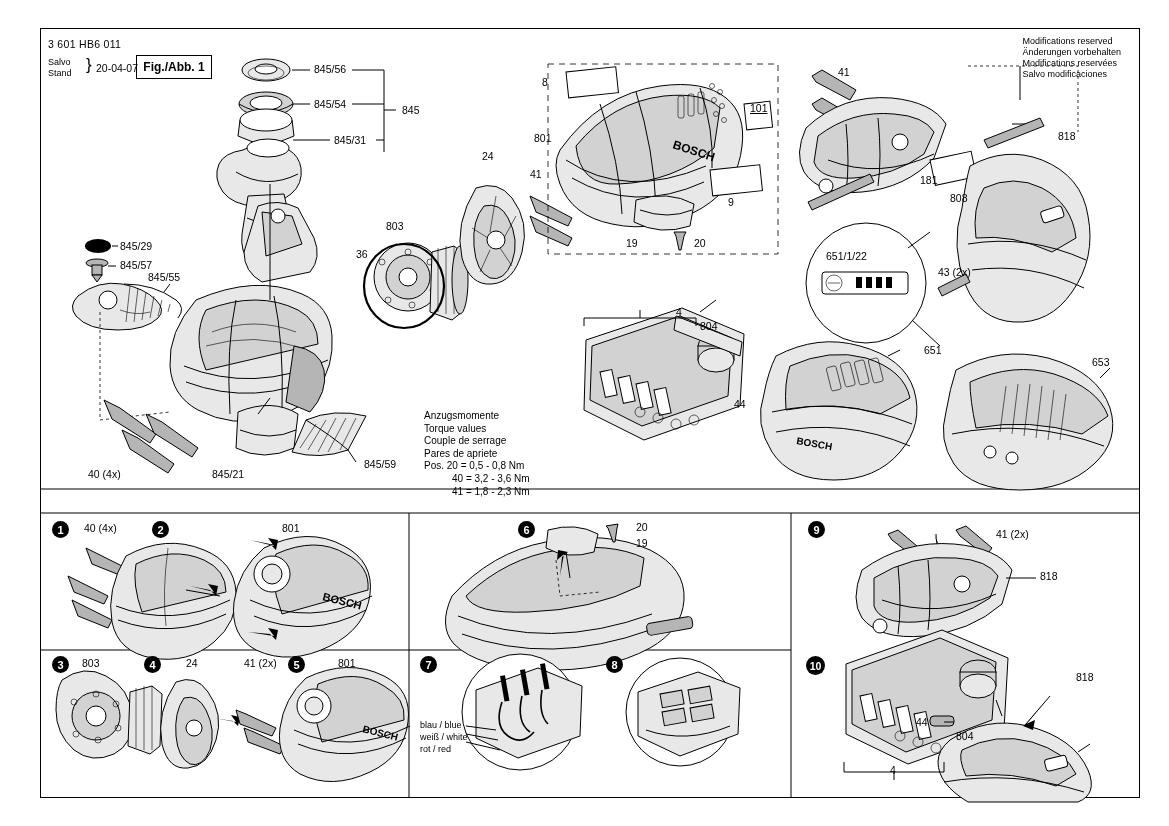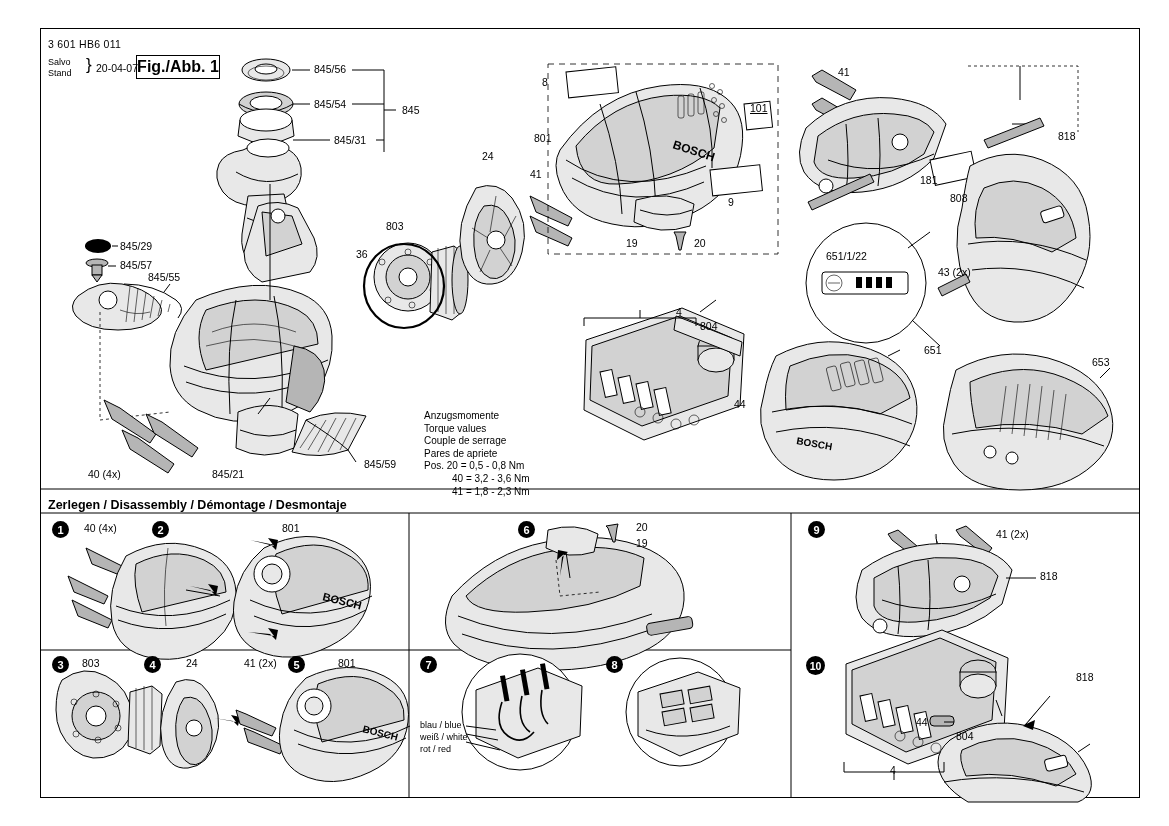--- a/index.html
+++ b/index.html
@@ -36,24 +36,24 @@
   .hdr-brace {
     position: absolute; left: 86px; top: 56px;
     font-size: 17px; line-height: 17px;
   }
   .hdr-date {
     position: absolute; left: 96px; top: 62px;
     font-size: 10.5px;
   }
   .hdr-figbox {
     position: absolute; left: 136px; top: 55px;
-    width: 84px; height: 24px;
+    width: 76px; height: 24px;
     border: 1px solid #000;
     display: flex; align-items: center; justify-content: center;
-    font-size: 16px; font-weight: bold;
+    font-size: 12px; font-weight: bold;
   }
   .hdr-modif {
     position: absolute; right: 48px; top: 36px;
     text-align: left; font-size: 9px; line-height: 11px;
   }
   
   .lbl {
     position: absolute;
     font-size: 10.5px;
     white-space: nowrap;
@@ -102,32 +102,37 @@
   <div class="hdr-partno">3 601 HB6 011</div>
   <div class="hdr-issue">
     <span>Salvo</span><br>
     <span>Stand</span>
   </div>
   <div class="hdr-brace">}</div>
   <div class="hdr-date">20-04-07</div>
   <div class="hdr-figbox">
     <span>Fig./Abb. 1</span>
   </div>
+  <div class="hdr-modif">
+    <div>Modifications reserved</div>
+    <div>Änderungen vorbehalten</div>
+    <div>Modifications reservées</div>
+    <div>Salvo modificaciones</div>
+  </div>
 
   <div class="torque">
     <div>Anzugsmomente</div>
     <div>Torque values</div>
     <div>Couple de serrage</div>
     <div>Pares de apriete</div>
     <div>Pos.  20 =  0,5 - 0,8 Nm</div>
     <div style="padding-left:28px">40 =  3,2 - 3,6 Nm</div>
     <div style="padding-left:28px">41 =  1,8 - 2,3 Nm</div>
   </div>
 
-  <div class="sec-title">Zerlegen / Disassembly / Démontage / Desmontaje</div>
 
   <svg class="art">
 
     <line class="s" x1="41" y1="489" x2="1139" y2="489"></line>
     <line class="s" x1="41" y1="513" x2="1139" y2="513"></line>
 
     <line class="s" x1="409" y1="513" x2="409" y2="797"></line>
     <line class="s" x1="791" y1="513" x2="791" y2="797"></line>
     <line class="s" x1="41" y1="650" x2="791" y2="650"></line>
 

